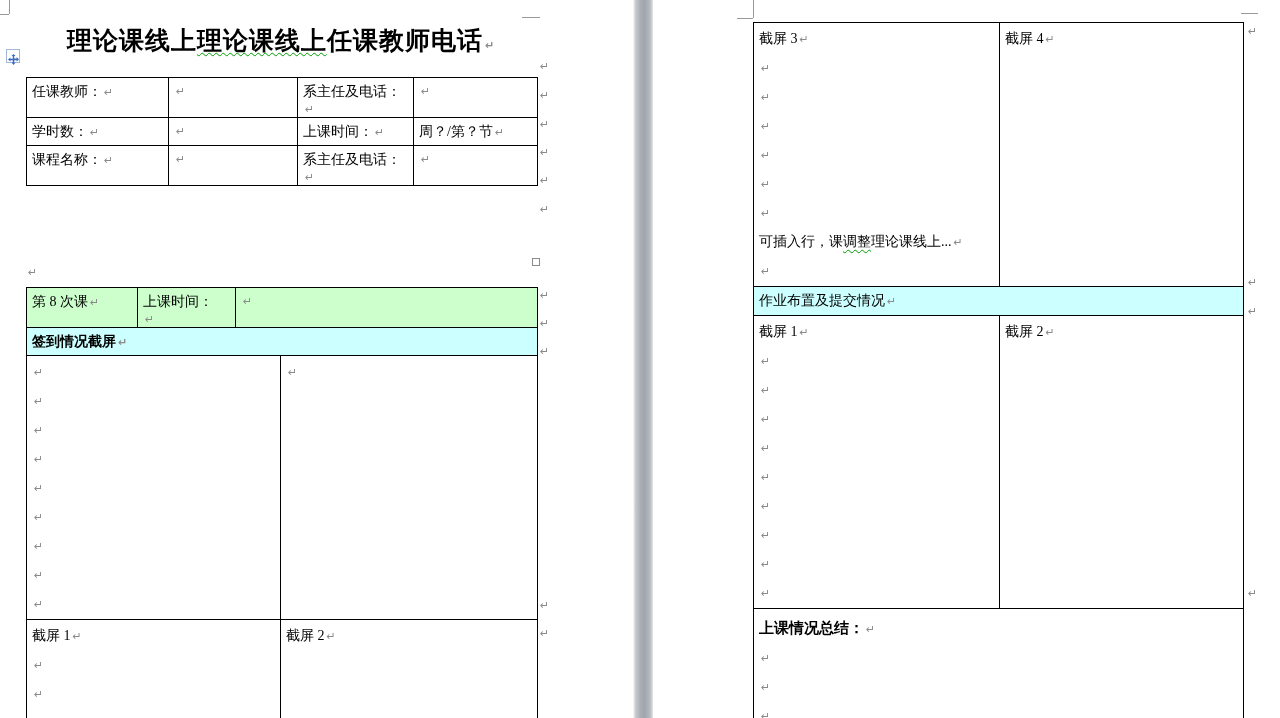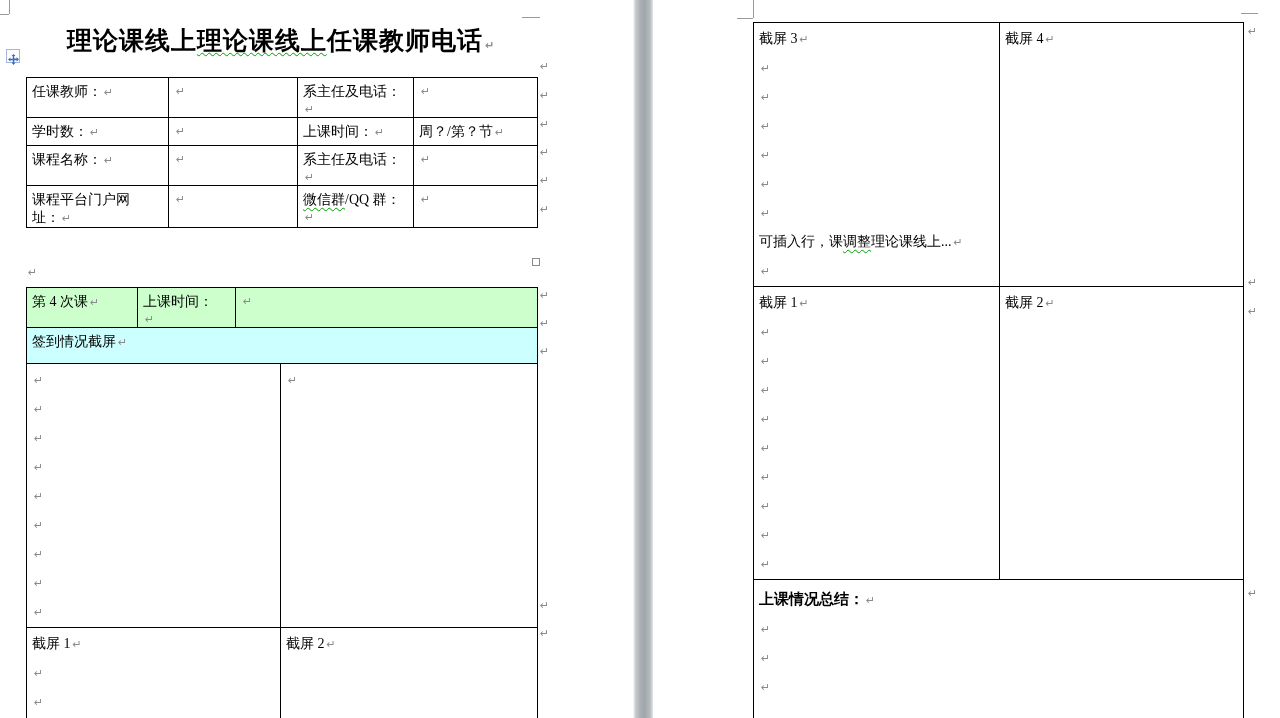--- a/index.html
+++ b/index.html
@@ -67,26 +67,20 @@
       <td><span class="pl">↵</span></td>
       <td><span>上课时间：</span><span class="pl">↵</span></td>
       <td><span>周？/第？节</span><span class="pl">↵</span></td>
     </tr>
     <tr style="height:29px;">
       <td><span>课程名称：</span><span class="pl">↵</span></td>
       <td><span class="pl">↵</span></td>
       <td><span>系主任及电话：</span><span class="pl">↵</span></td>
       <td><span class="pl">↵</span></td>
     </tr>
-    <tr style="height:28px;">
-      <td><span>课程平台门户网址：</span><span class="pl">↵</span></td>
-      <td><span class="pl">↵</span></td>
-      <td><span class="sq">微信群</span><span>/QQ 群：</span><span class="pl">↵</span></td>
-      <td><span class="pl">↵</span></td>
-    </tr>
   </tbody>
     </table>
 
   <span class="eor" style="left:540px;top:60px;">↵</span>
   <span class="eor" style="left:540px;top:89px;">↵</span>
   <span class="eor" style="left:540px;top:118px;">↵</span>
   <span class="eor" style="left:540px;top:146px;">↵</span>
   <span class="eor" style="left:540px;top:174px;">↵</span>
   <span class="eor" style="left:540px;top:203px;">↵</span>
 
@@ -96,25 +90,25 @@
 
   <table class="abs" style="left:26px;top:287px;width:511px;">
     <colgroup>
         <col style="width:111px">
         <col style="width:98px">
         <col style="width:45px">
         <col style="width:257px">
       </colgroup>
     <tbody>
         <tr style="height:28px;">
-      <td class="green"><span>第 4 次课</span><span class="pl">↵</span></td>
+      <td class="green"><span>第 8 次课</span><span class="pl">↵</span></td>
       <td class="green"><span>上课时间：</span><span class="pl">↵</span></td>
       <td class="green" colspan="2"><span class="pl">↵</span></td>
     </tr>
-    <tr style="height:36px;">
+    <tr style="height:28px;font-weight:bold;">
       <td class="cyan" colspan="4"><span>签到情况截屏</span><span class="pl">↵</span></td>
     </tr>
     <tr style="height:254px;">
       <td colspan="3" class="vtop plines" style="padding-top:2px;">
             <div><span class="pl">↵</span></div>
             <div><span class="pl">↵</span></div>
             <div><span class="pl">↵</span></div>
             <div><span class="pl">↵</span></div>
             <div><span class="pl">↵</span></div>
             <div><span class="pl">↵</span></div>
@@ -175,20 +169,23 @@
             </div>
         <div class="line"><span>可插入行，课</span><span class="sq">调整</span><span>理论课线上...</span><span class="pl">↵</span></div>
         <div class="plines">
               <div><span class="pl">↵</span></div>
             </div>
       </td>
       <td class="vtop" style="padding-top:2px;">
         <div class="line"><span>截屏 4</span><span class="pl">↵</span></div>
       </td>
     </tr>
+    <tr style="height:29px;">
+      <td class="cyan" colspan="2"><span>作业布置及提交情况</span><span class="pl">↵</span></td>
+    </tr>
     <tr style="height:282px;">
       <td class="vtop" style="padding-top:2px;">
         <div class="line"><span>截屏 1</span><span class="pl">↵</span></div>
         <div class="plines">
               <div><span class="pl">↵</span></div>
               <div><span class="pl">↵</span></div>
               <div><span class="pl">↵</span></div>
               <div><span class="pl">↵</span></div>
               <div><span class="pl">↵</span></div>
               <div><span class="pl">↵</span></div>

